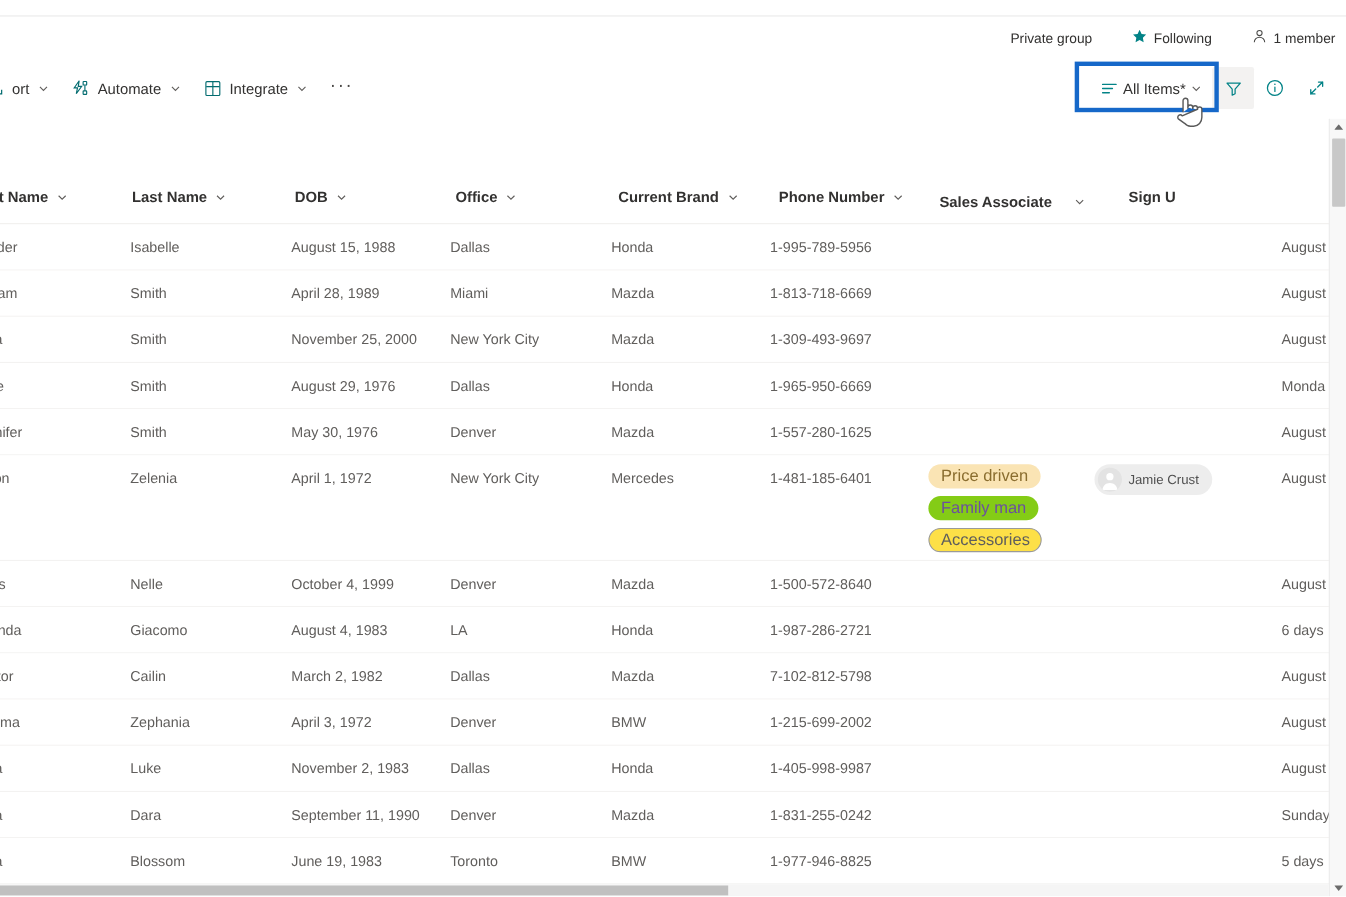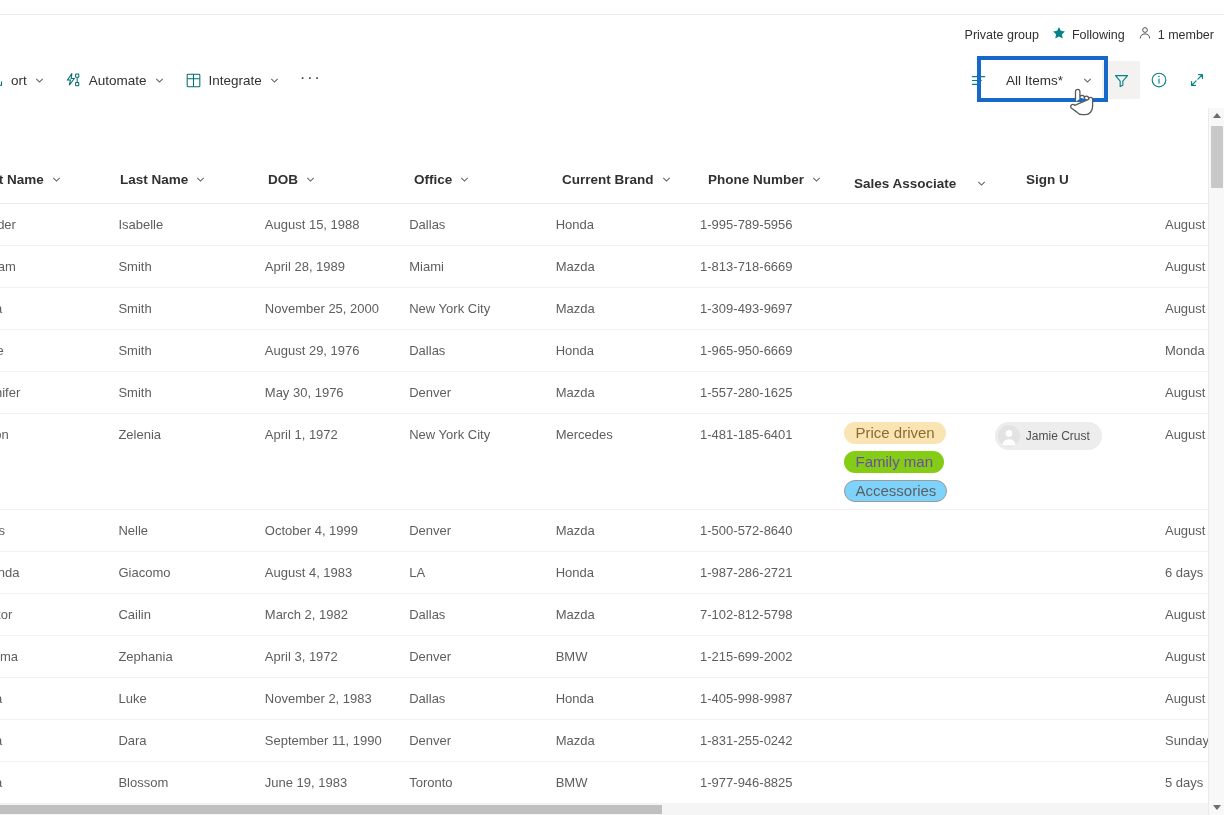--- a/index.html
+++ b/index.html
@@ -34,21 +34,21 @@
     position: absolute;
     left: 0; top: 14px;
     width: 1224px; height: 1px;
     background: #eaeaea;
   }
   .header-meta {
     position: absolute;
     right: 10px; top: 26px;
     display: flex;
     align-items: center;
-    gap: 13px;
+    gap: 36px;
     font-size: 12.5px;
     color: #323130;
     white-space: nowrap;
   }
   .meta-item {
     display: flex;
     align-items: center;
     gap: 6px;
     line-height: 16px;
   }
@@ -101,21 +101,21 @@
     position: absolute;
     right: 8px; top: 0;
     height: 44px;
     display: flex;
     align-items: center;
     gap: 0;
   }
   .view-selector {
     display: flex;
     align-items: center;
-    gap: 19px;
+    gap: 4px;
     height: 34px;
     padding: 0 9px 0 10px;
     font-size: 13.5px;
     color: #323130;
     cursor: pointer;
     background: #ffffff;
     white-space: nowrap;
     justify-content: space-between;
   }
   .view-selector .list-glyph { color: #038387; display: flex; align-items: center; }
@@ -227,21 +227,21 @@
     font-size: 15px;
     line-height: 14px;
     padding: 4px 11px;
     border-radius: 11px;
     margin-bottom: 7px;
     white-space: nowrap;
   }
   .tag-row { display: block; }
   .tag.amber  { background: #fae4b4; color: #8a6d2f; }
   .tag.purple { background: #84cc16; color: #6b4fa0; }
-  .tag.plain  { background: #7dd3fc; color: #5f5e5c; border: 1px solid #9a9a98; padding: 3px 10px; }
+  .tag.plain  { background: #fde047; color: #5f5e5c; border: 1px solid #9a9a98; padding: 3px 10px; }
 
   
   .persona {
     display: inline-flex;
     align-items: center;
     gap: 6px;
     background: #ededed;
     border-radius: 14px;
     padding: 3px 12px 3px 3px;
     max-width: 100%;

